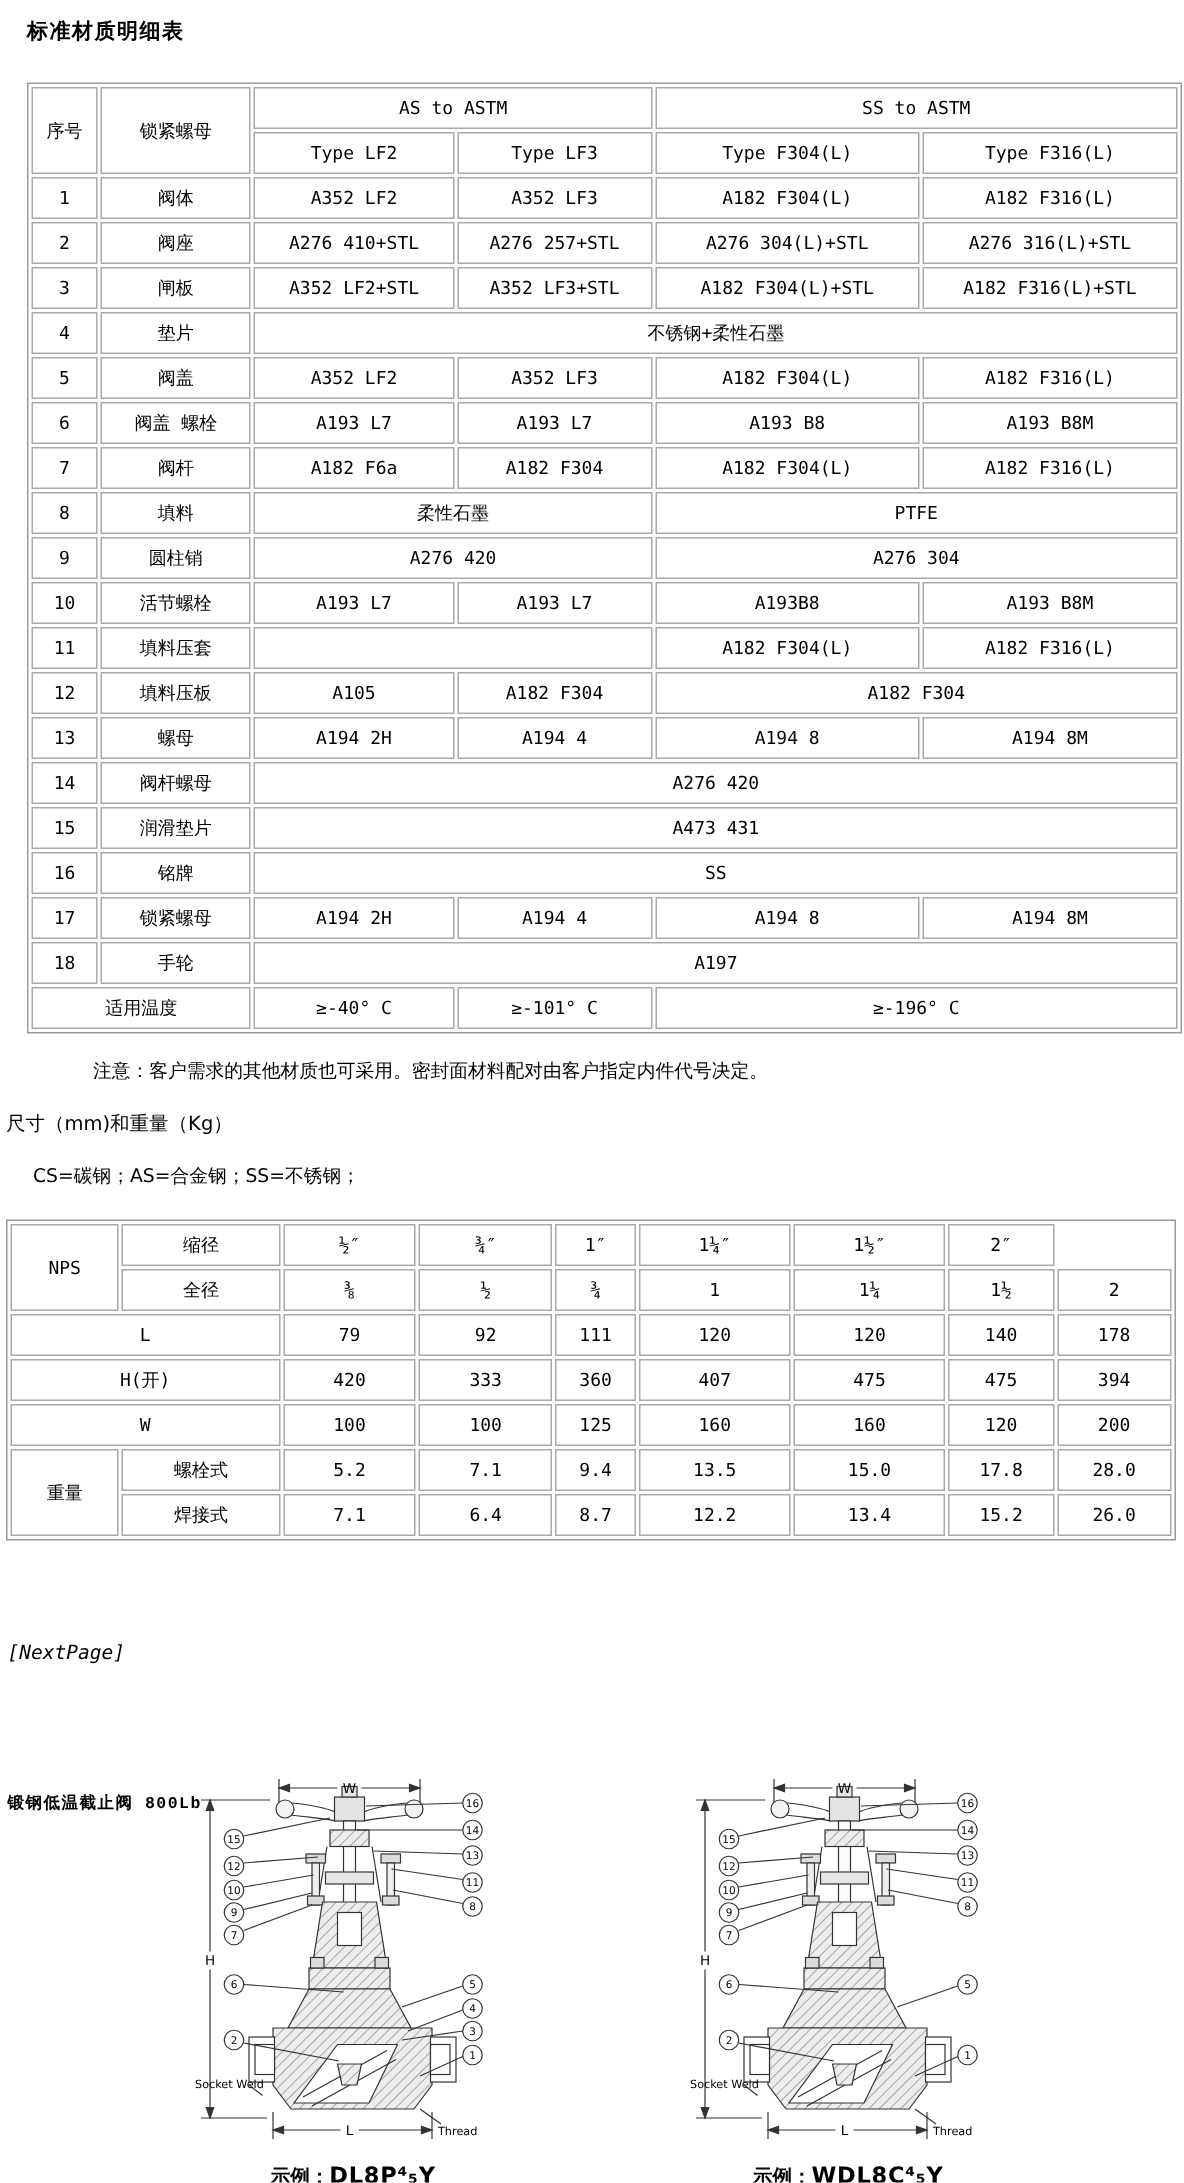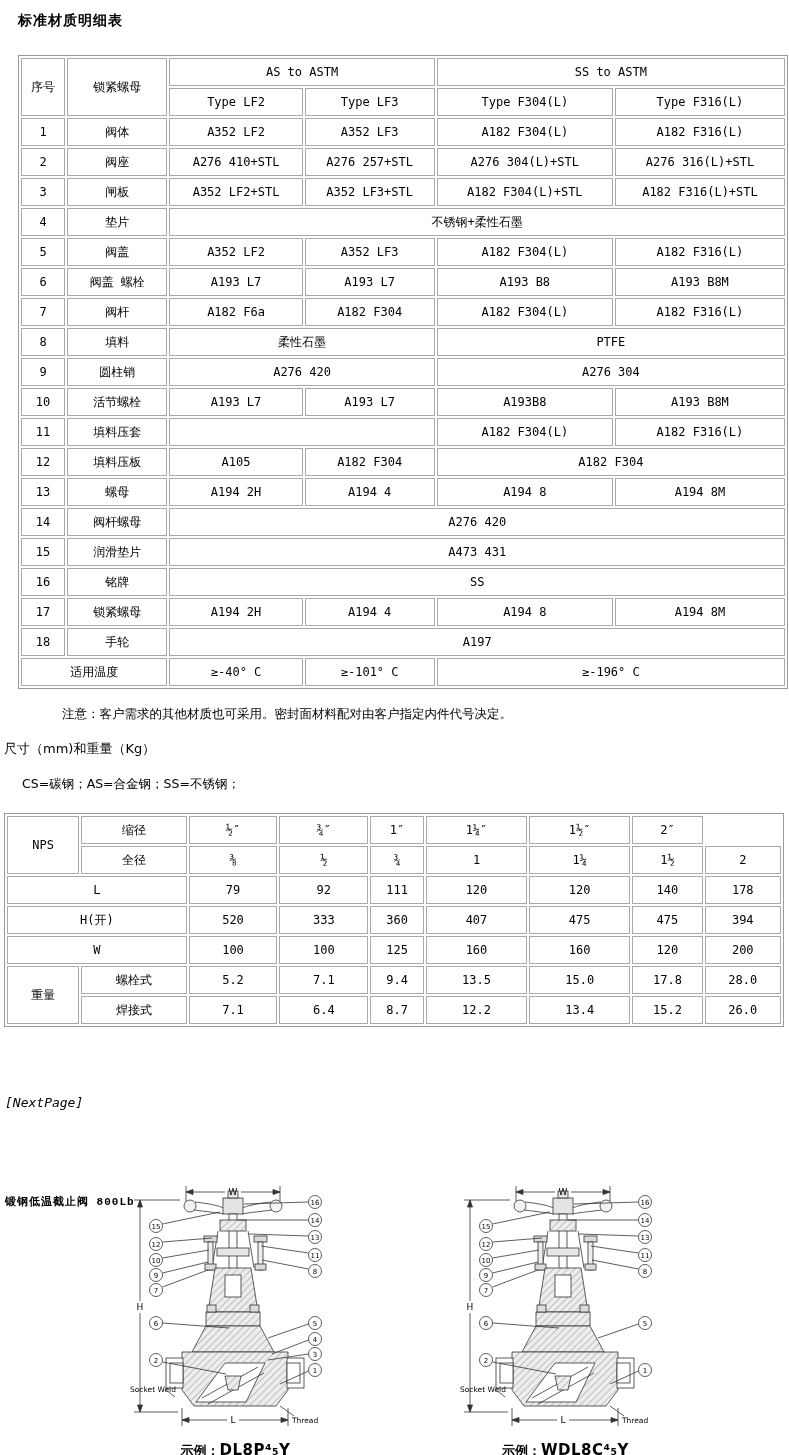--- a/index.html
+++ b/index.html
@@ -233,21 +233,21 @@
         <td>79</td>
         <td>92</td>
         <td>111</td>
         <td>120</td>
         <td>120</td>
         <td>140</td>
         <td>178</td>
       </tr>
       <tr>
         <td colspan="2">H(开)</td>
-        <td>520</td>
+        <td>420</td>
         <td>333</td>
         <td>360</td>
         <td>407</td>
         <td>475</td>
         <td>475</td>
         <td>394</td>
       </tr>
       <tr>
         <td colspan="2">W</td>
         <td>100</td>

